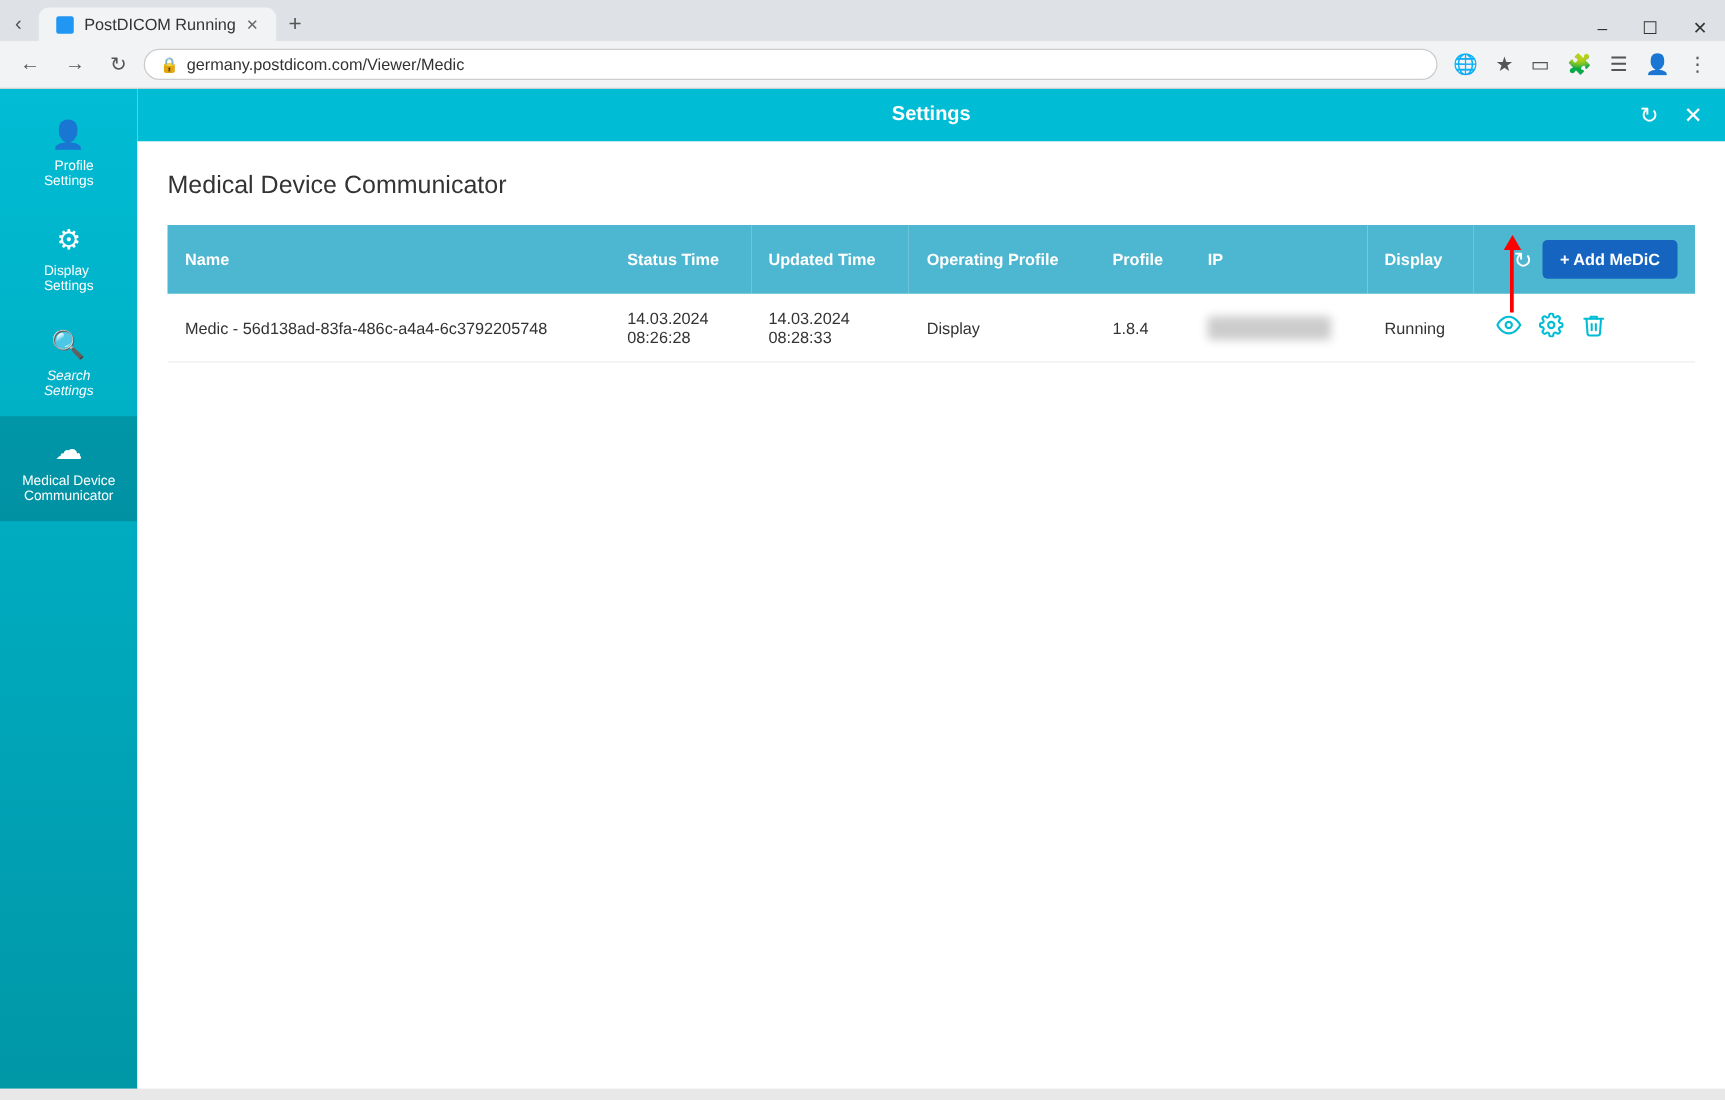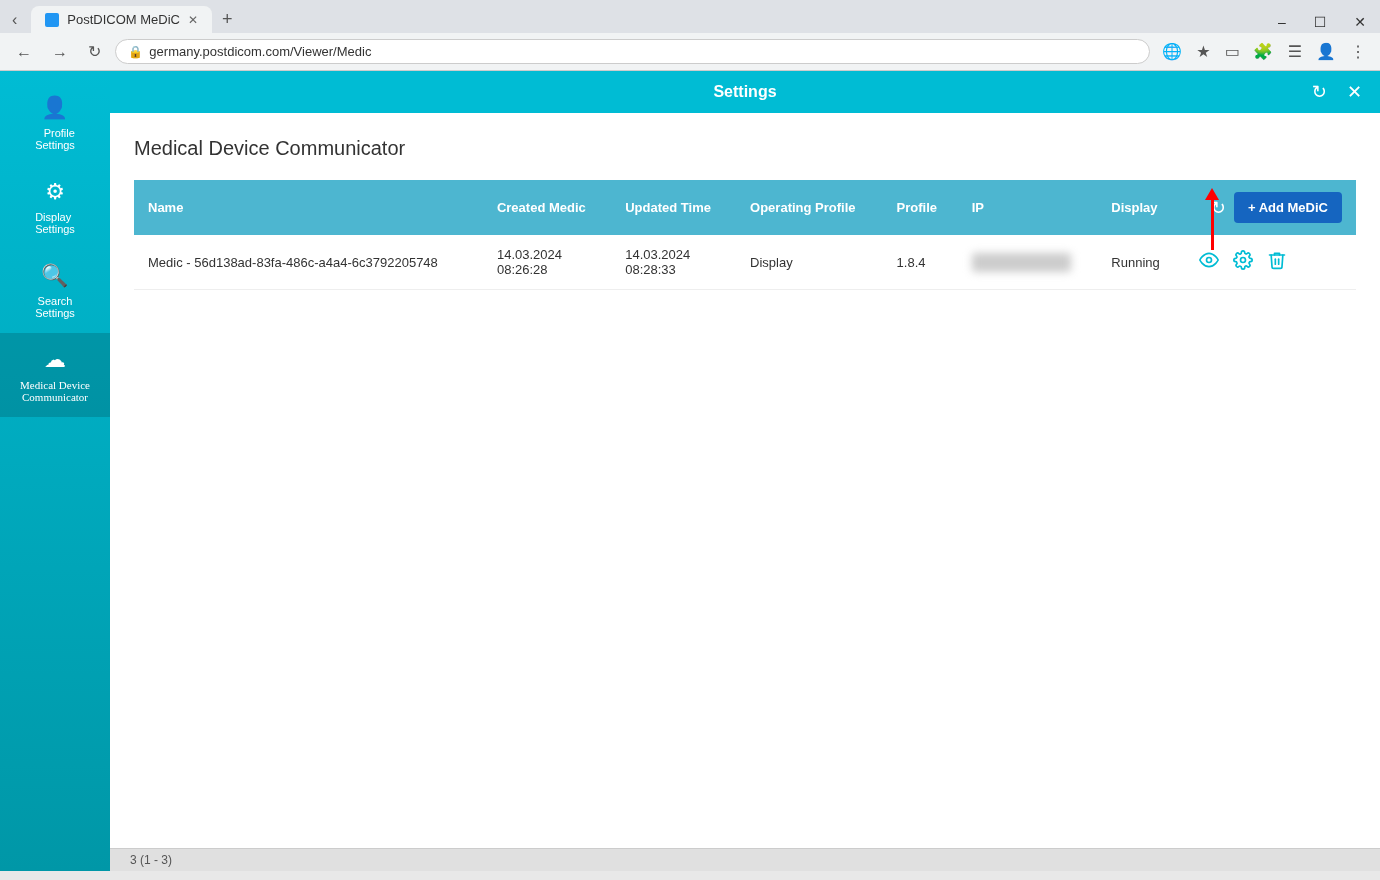--- a/index.html
+++ b/index.html
@@ -283,21 +283,21 @@
     <button class="win-btn">☐</button>
     <button class="win-btn close">✕</button>
   </div>
 
   <div class="tab-bar">
     <div class="tab-back-fwd">
       <button>‹</button>
     </div>
     <div class="tab">
       <span class="favicon" style="background:#2196f3; width:14px;height:14px;border-radius:2px;display:inline-block;"></span>
-      <span>PostDICOM MeDiC</span>
+      <span>PostDICOM Running</span>
       <span class="close-tab">✕</span>
     </div>
     <button class="new-tab">+</button>
   </div>
 
   <div class="address-bar">
     <button class="nav-btn">←</button>
     <button class="nav-btn">→</button>
     <button class="nav-btn">↻</button>
     <div class="url-box">
@@ -324,26 +324,26 @@
       <span style="white-space:pre-line; text-align:right;">Profile
 Settings</span>
     </div>
     <div class="sidebar-item">
       <span class="sidebar-icon">⚙</span>
       <span style="white-space:pre-line; text-align:left;">Display
 Settings</span>
     </div>
     <div class="sidebar-item">
       <span class="sidebar-icon">🔍</span>
-      <span style="white-space:pre-line; text-align:center;">Search
+      <span style="white-space:pre-line; text-align:center;font-style:italic;">Search
 Settings</span>
     </div>
     <div class="sidebar-item active">
       <span class="sidebar-icon">☁</span>
-      <span style="white-space:pre-line; text-align:center;font-family:Liberation Serif, serif;">Medical Device
+      <span style="white-space:pre-line; text-align:center;">Medical Device
 Communicator</span>
     </div>
   </div>
 
   <div class="settings-area">
 
     <div class="settings-header">
       <span>Settings</span>
       <div class="header-actions">
         <button class="header-btn">↻</button>
@@ -354,21 +354,21 @@
     <div class="settings-content">
       <div class="page-title">Medical Device Communicator</div>
 
       <table class="medic-table">
         <thead>
           <tr>
             <th>
               <span>Name</span>
             </th>
             <th>
-              <span>Created Medic</span>
+              <span>Status Time</span>
             </th>
             <th>
               <span>Updated Time</span>
             </th>
             <th>
               <span>Operating Profile</span>
             </th>
             <th>
               <span>Profile</span>
             </th>
@@ -433,18 +433,14 @@
                     <path d="M9 6V4h6v2"></path>
                   </svg>
                 </button>
               </div>
             </td>
           </tr>
         </tbody>
       </table>
     </div>
 
-    <div class="bottom-bar">
-      <span>3 (1 - 3)</span>
-      <span></span>
-    </div>
   </div>
 </div>
 
 </body></html>

